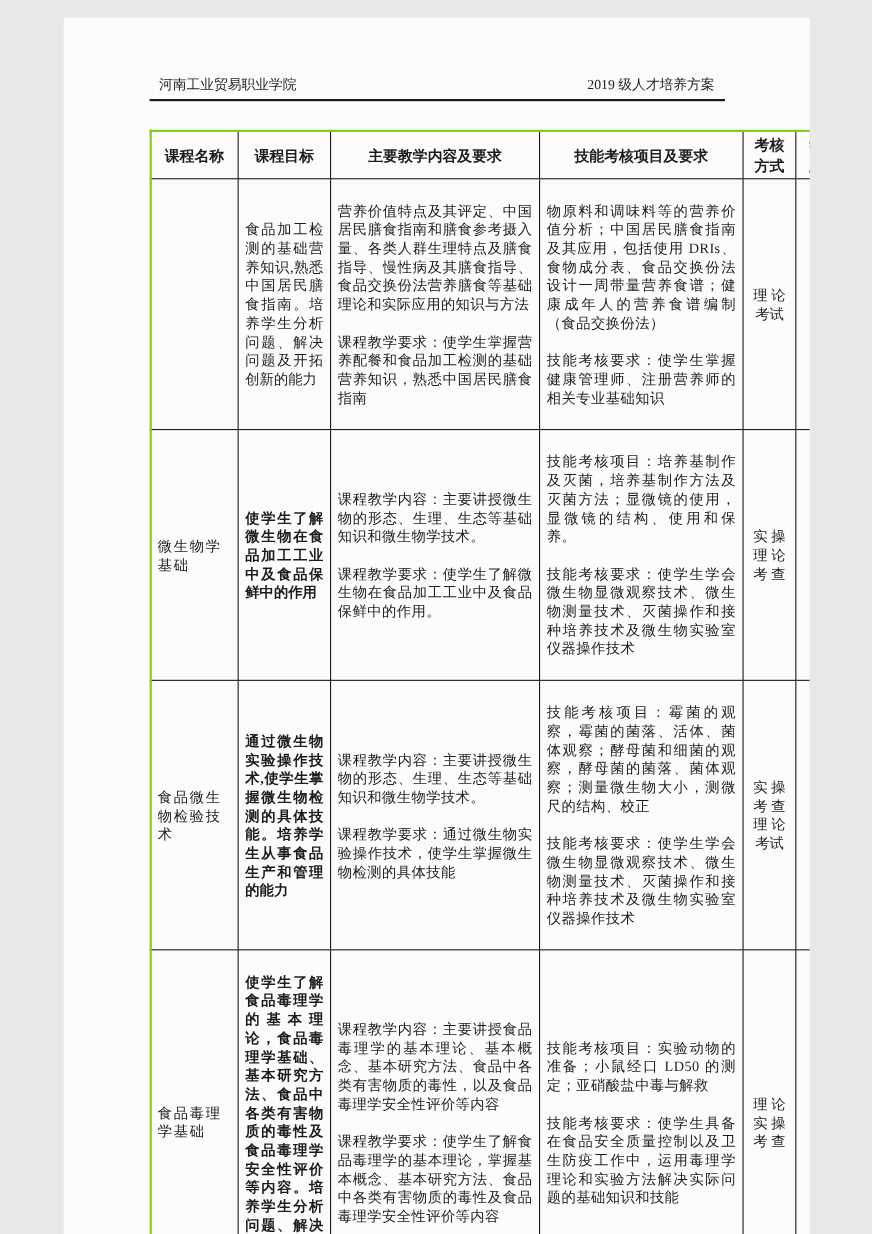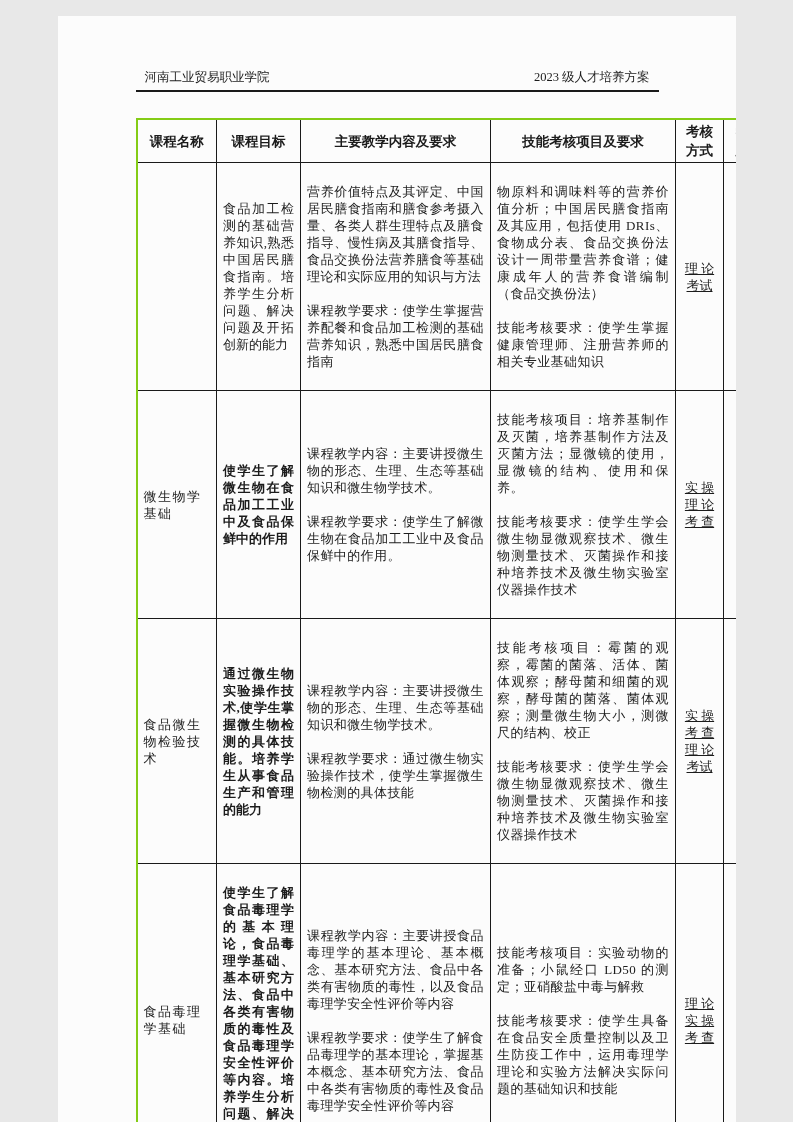--- a/index.html
+++ b/index.html
@@ -67,39 +67,38 @@
     text-justify:inter-ideograph;
     white-space:pre-line;
     letter-spacing:0.4px;
     padding:3px 7px;
   }
   .c-method{
     text-align:center;
     white-space:pre-line;
     line-height:22px;
     padding:2px 2px;
-    text-decoration:underline;
   }
   .c-hours{
     text-align:center;
   }
   .page-footer{
     margin:16px 0 0 86px;
     font-size:11px;
     font-style:italic;
   }
 </style>
 </head>
 <body>
 
 <div class="page">
 
   <div class="page-header">
     <span>河南工业贸易职业学院</span>
-    <span>2023 级人才培养方案</span>
+    <span>2019 级人才培养方案</span>
   </div>
 
   <table class="doc-table">
     <colgroup>
       <col style="width:80px">
       <col style="width:84px">
       <col style="width:190px">
       <col style="width:185px">
       <col style="width:48px">
       <col style="width:52px">

